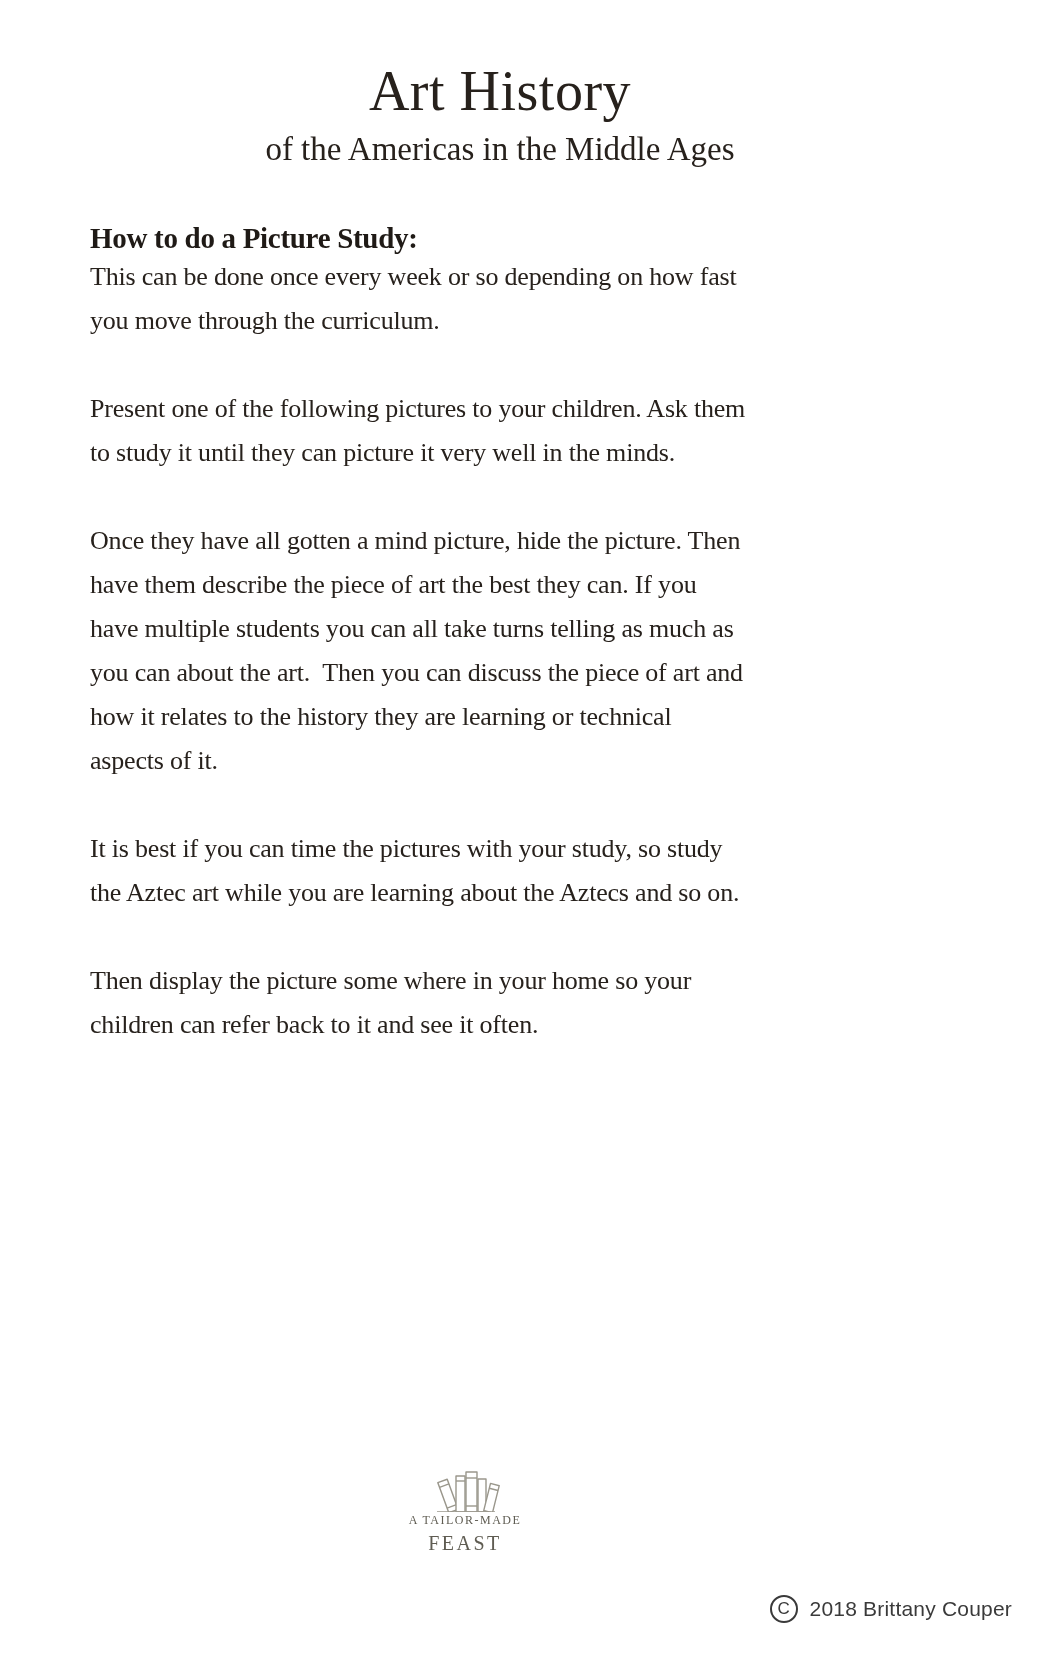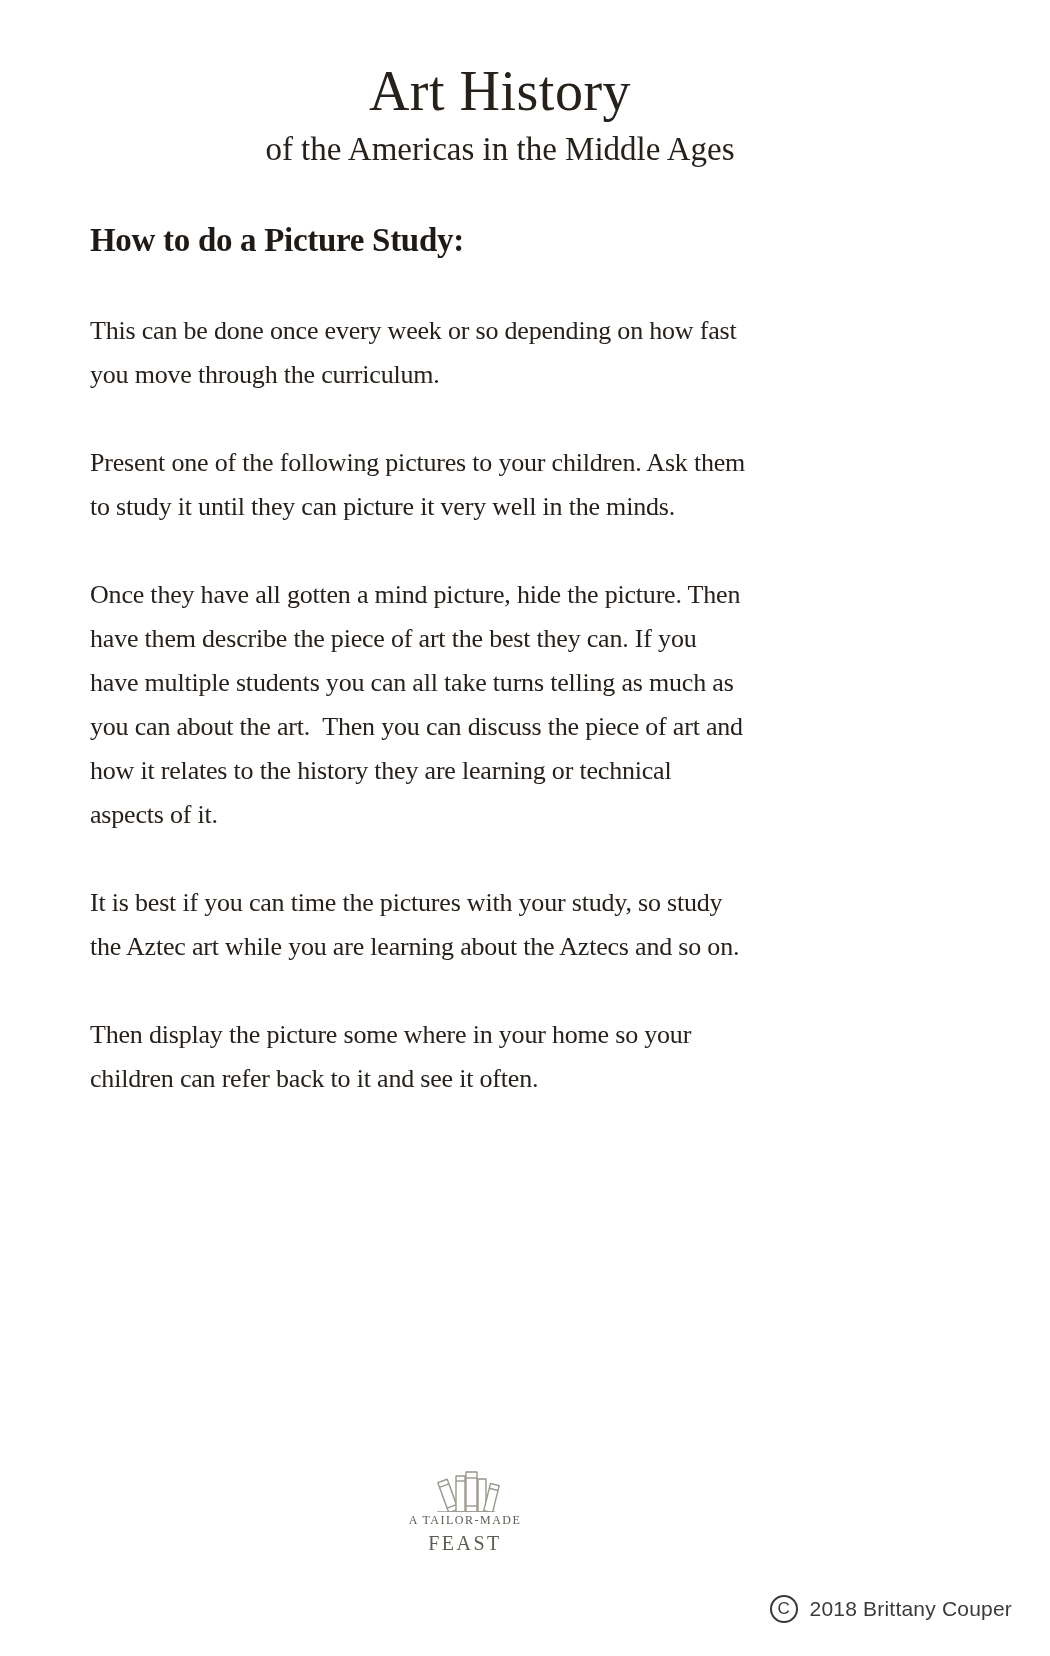--- a/index.html
+++ b/index.html
@@ -38,27 +38,26 @@
     line-height: 1.25;
     color: #27211c;
     text-align: center;
   }
   .content {
     margin-left: 90px;
     margin-right: 60px;
   }
   .section-heading {
     margin: 52px 0 0 0;
-    font-size: 33px;
+    font-size: 29px;
     font-weight: 700;
     letter-spacing: -0.3px;
     color: #1f1a16;
   }
   .paragraphs {
-    margin-top: 50px;
   }
   .para {
     margin: 0 0 44px 0;
     font-size: 26px;
     line-height: 44px;
     letter-spacing: -0.2px;
     white-space: pre;   
     color: #27211c;
   }
   .footer-logo {

